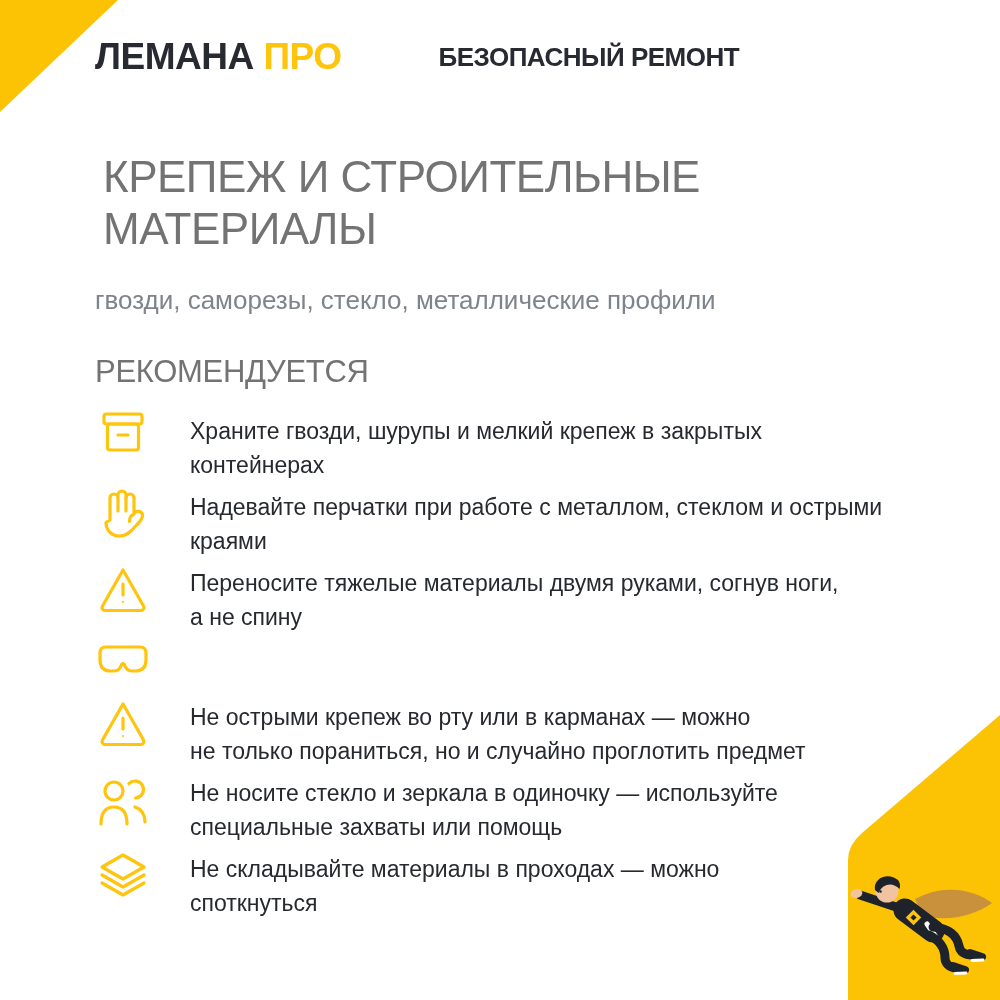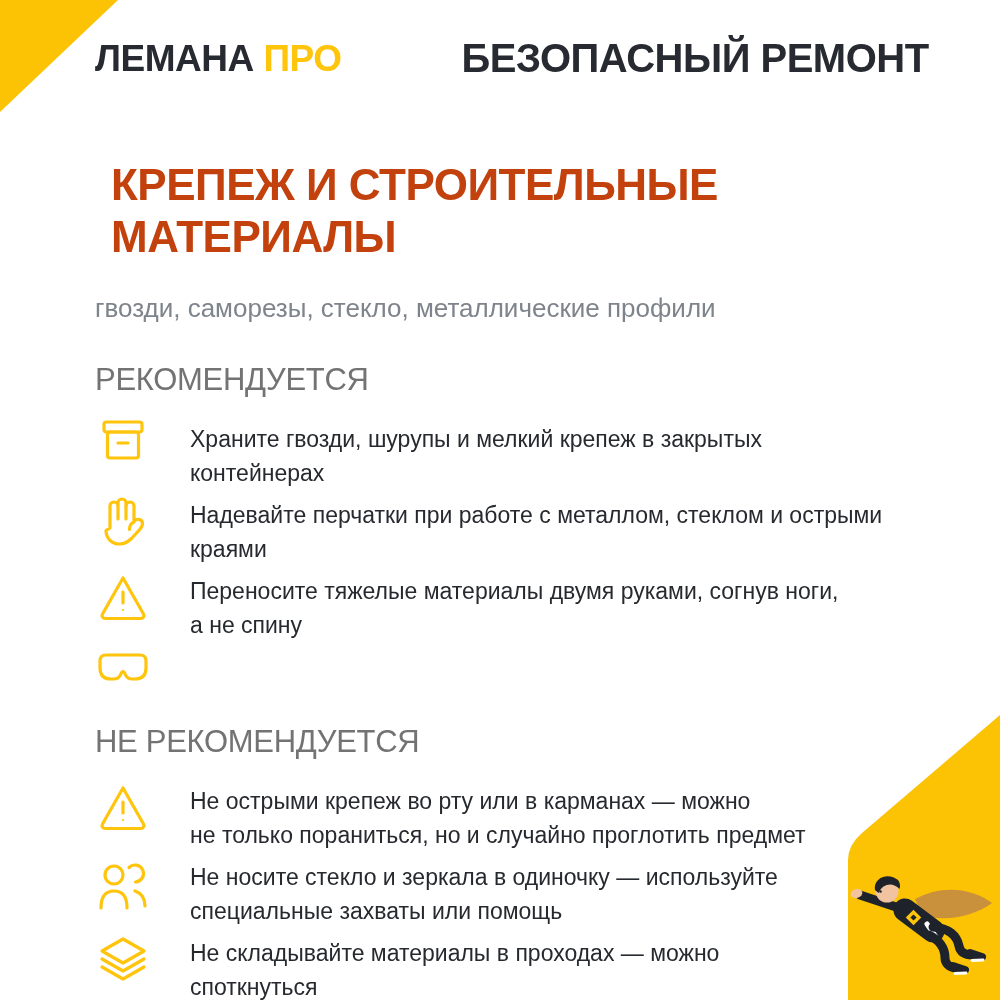--- a/index.html
+++ b/index.html
@@ -12,26 +12,26 @@
   .corner-tl {
     position:absolute; left:0; top:0; width:118px; height:112px;
     background:#fbc303;
     clip-path:polygon(0 0, 100% 0, 0 100%);
   }
   .corner-br { position:absolute; right:0; bottom:0; width:160px; height:340px; }
   
   .header { position:absolute; left:95px; top:36px; display:flex; align-items:center;gap:48px; }
   .logo { font-size:37px; font-weight:800; letter-spacing:-0.5px; white-space:nowrap; }
   .logo .accent { color:#ffc40c; }
-  .header-title { font-size:40px; font-weight:800; letter-spacing:-0.5px; margin-left:72px; white-space:nowrap; }
+  .header-title { font-size:26px; font-weight:800; letter-spacing:-0.5px; margin-left:49px; white-space:nowrap; }
   
   .content { position:absolute; left:95px; top:143px; width:840px; }
   .page-title {
-    margin:16px; font-size:44px; line-height:52px; font-weight:700;
-    letter-spacing:-0.5px; white-space:pre-line; color:#c2410c;
+    margin:8px; font-size:44px; line-height:52px; font-weight:400;
+    letter-spacing:-0.5px; white-space:pre-line; color:#737373;
   }
   .page-subtitle { margin-top:30px; font-size:26px; color:#7e848b; }
   .section-heading {
     font-size:31px; font-weight:400; letter-spacing:-0.3px; color:#737373;
   }
   .section-heading.first { margin-top:38px; }
   .section-heading.second { margin-top:40px; }
   .items { margin-top:22px; }
   .item { display:flex; align-items:flex-start; margin-bottom:6px; }
   .icon-box {
@@ -106,21 +106,20 @@
       <div class="item">
         <div class="icon-box" style="margin-top:4px;">
           <svg class="ic" width="52" height="32" viewBox="0 0 52 32" fill="none" stroke="#FFC40C" stroke-width="3.2" stroke-linecap="round" stroke-linejoin="round">
             <path d="M9,3 H43 Q49,3 49,9 V16 Q49,27 38,27 H35.5 Q30,27 28.3,22.5 Q27.2,19.5 26,19.5 Q24.8,19.5 23.7,22.5 Q22,27 16.5,27 H14 Q3,27 3,16 V9 Q3,3 9,3 Z"></path>
           </svg>
         </div>
       </div>
 
     </div>
 
-    <div class="section-heading second">НЕ РЕКОМЕНДУЕТСЯ</div>
     <div class="items">
 
       <div class="item">
         <div class="icon-box">
           <svg class="ic" width="52" height="56" viewBox="0 0 52 50" fill="none" stroke="#FFC40C" stroke-width="3.2" stroke-linecap="round" stroke-linejoin="round">
             <path d="M26,5 L46.5,41 a3,3 0 0 1 -2.6,4.5 H8.1 A3,3 0 0 1 5.5,41 Z"></path>
             <line x1="26" y1="19" x2="26" y2="30"></line>
             <circle cx="26" cy="37" r="1.1" fill="#FFC40C" stroke="none"></circle>
           </svg>
         </div>

